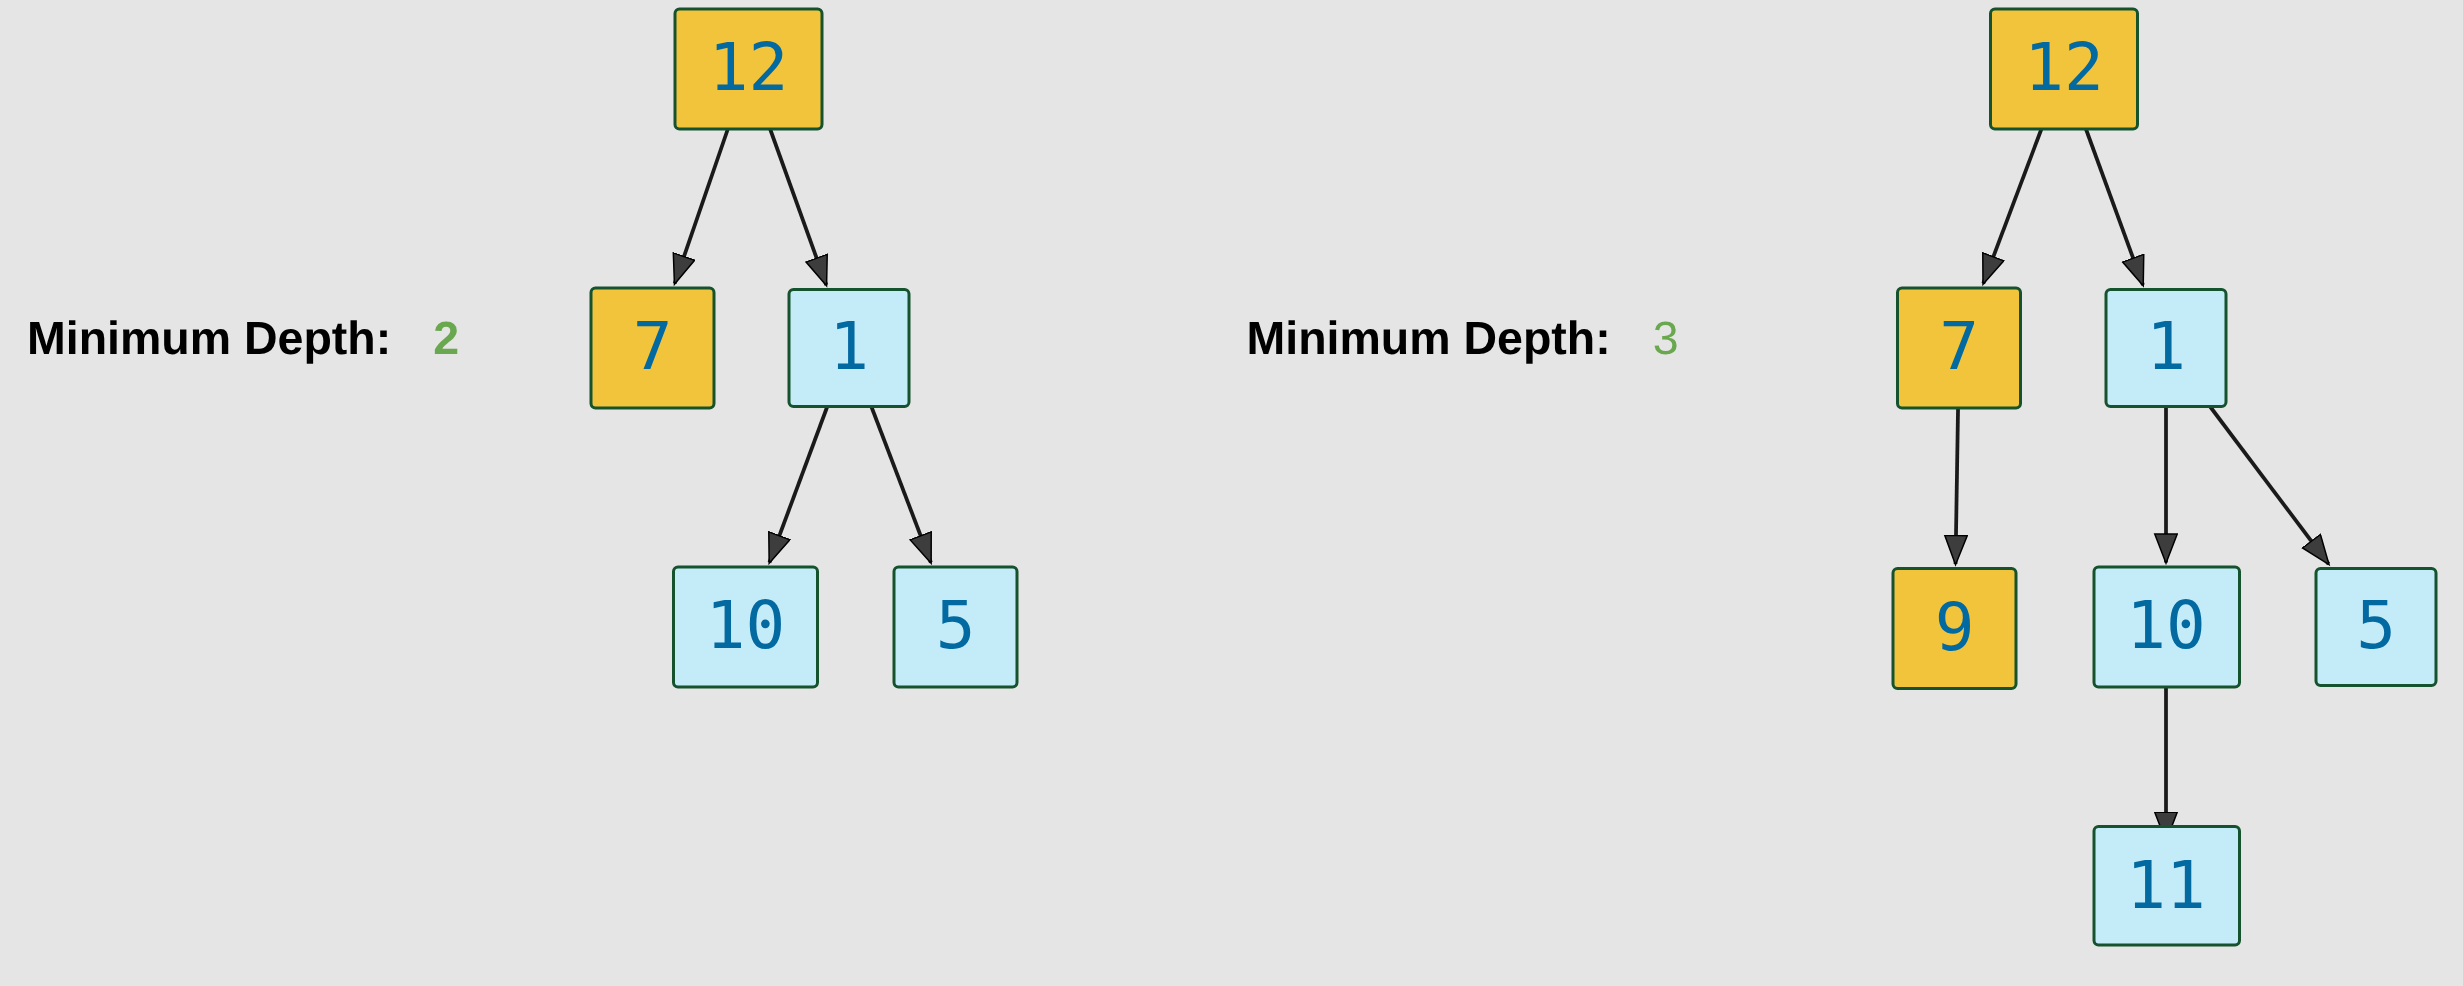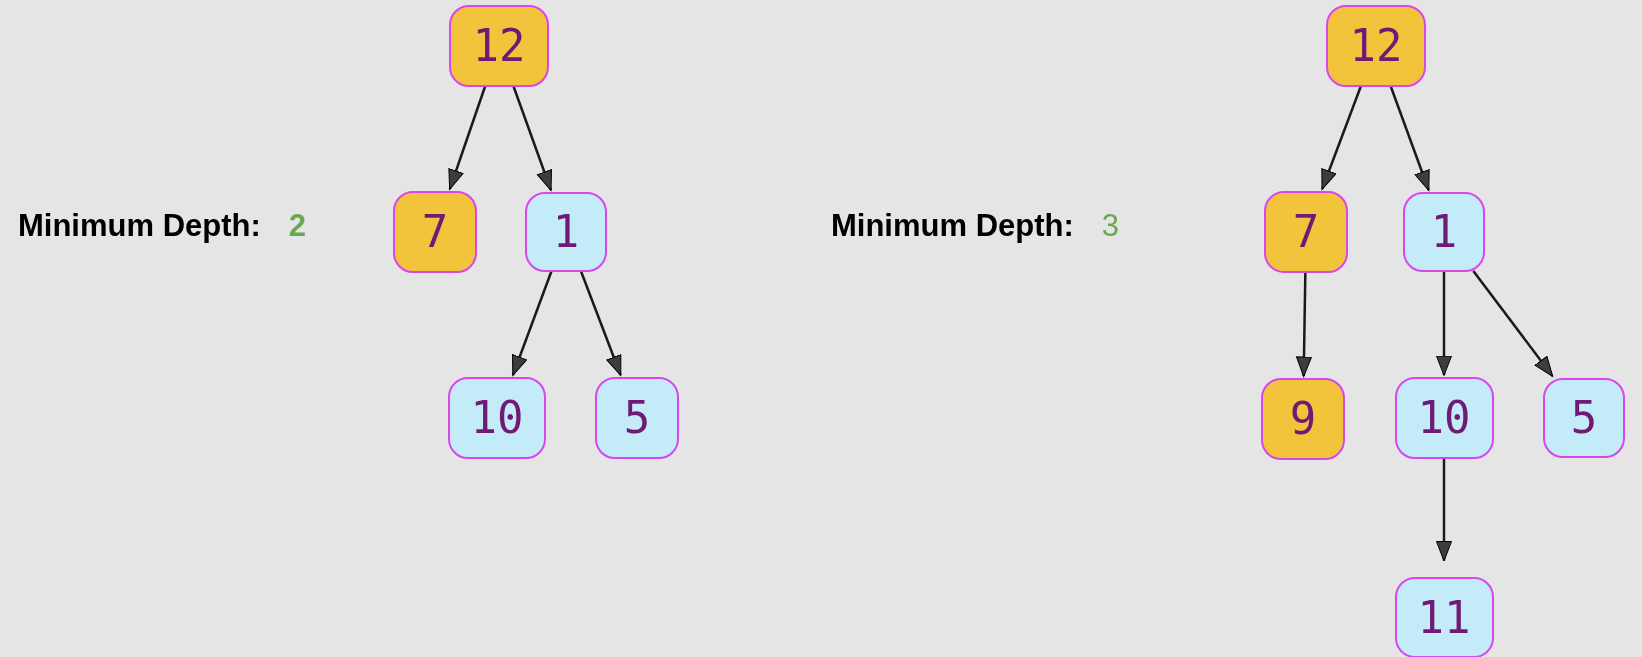--- a/index.html
+++ b/index.html
@@ -4,24 +4,24 @@
 <style>
   html,body{margin:0;padding:0;background:#e5e5e5;}
   .canvas{
     position:relative;width:1642px;height:657px;overflow:hidden;
     font-family:"Liberation Sans",sans-serif;
   }
   .edges-layer{position:absolute;left:0;top:0;width:1642px;height:657px;}
   .node{
     position:absolute;box-sizing:border-box;
     display:flex;align-items:center;justify-content:center;
-    border:2px solid #d946ef;border-radius:20px;
+    border:2px solid #14532d;border-radius:4px;
     background:var(--normal-fill,#c4ebf8);
     font-family:"DejaVu Sans Mono","Liberation Mono",monospace;
-    font-size:44px;color:#701a75;line-height:1;
+    font-size:44px;color:#0369a1;line-height:1;
   }
   .node.highlight{background:var(--highlight-fill,#f2c43c);}
   .depth-label{
     position:absolute;display:flex;gap:28px;align-items:baseline;
     font-size:31px;font-weight:bold;color:#000;white-space:nowrap;
   }
   .depth-value{color:var(--value-color,#6aa84f);}
 </style>
 </head>
 <body style="background: rgb(229, 229, 229);">
@@ -62,14 +62,14 @@
     <div class="node highlight" style="left: 393px; top: 191px; width: 84px; height: 82px;">7</div>
     <div class="node" style="left: 525px; top: 192px; width: 82px; height: 80px;">1</div>
     <div class="node" style="left: 448px; top: 377px; width: 98px; height: 82px;">10</div>
     <div class="node" style="left: 595px; top: 377px; width: 84px; height: 82px;">5</div>
     <div class="node highlight" style="left: 1326px; top: 5px; width: 100px; height: 82px;">12</div>
     <div class="node highlight" style="left: 1264px; top: 191px; width: 84px; height: 82px;">7</div>
     <div class="node" style="left: 1403px; top: 192px; width: 82px; height: 80px;">1</div>
     <div class="node highlight" style="left: 1261px; top: 378px; width: 84px; height: 82px;">9</div>
     <div class="node" style="left: 1394.5px; top: 377px; width: 99px; height: 82px;">10</div>
     <div class="node" style="left: 1543px; top: 378px; width: 82px; height: 80px;">5</div>
-    <div class="node" style="left: 1394.5px; top: 577px; width: 99px; height: 81px;">11</div>
+    <div class="node" style="left: 1394.5px; top: 550px; width: 99px; height: 81px;">11</div>
   </div>
 
 </body></html>

